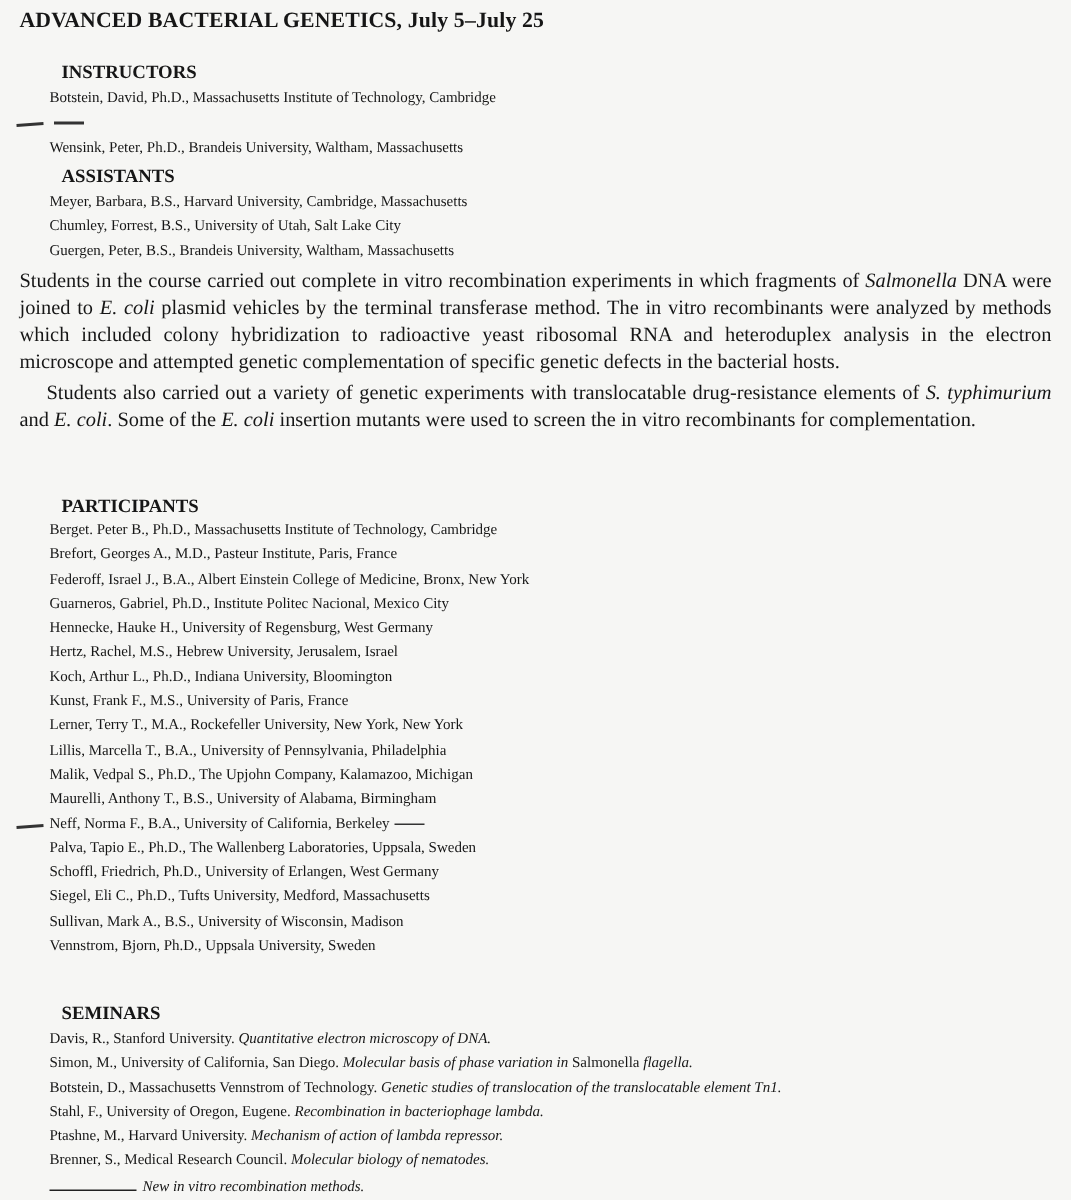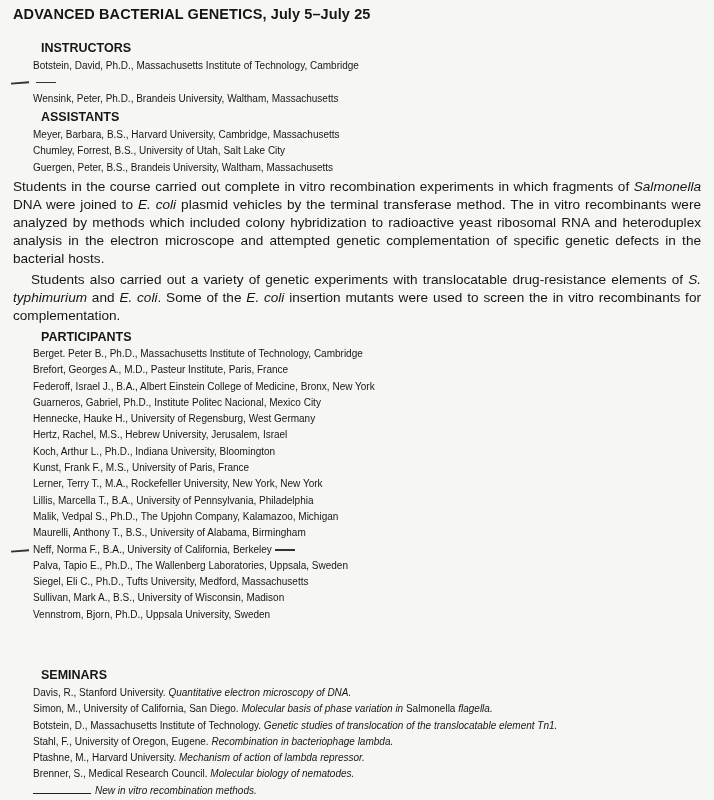--- a/index.html
+++ b/index.html
@@ -3,21 +3,21 @@
 <meta charset="utf-8">
 <style>
   html, body { margin: 0; padding: 0; }
   body {
     width: 714px; height: 800px; overflow: hidden;
     background: #f6f6f4;
     font-family: "Liberation Sans", sans-serif;
     color: #161616;
     position: relative;
   }
-  .page { position: absolute; left: 0; top: 0; width: 714px; height: 800px; }
+  .page { position: absolute; left: 0; top: 0; width: 714px; height: 800px; font-family: Liberation Serif, serif; }
   .bleed {
     position: absolute; right: -20px; top: 8px; width: 230px; height: 780px;
     color: rgba(60,60,60,0.07); font-family: "Liberation Serif", serif; font-size: 12px;
     line-height: 17px; transform: scaleX(-1); overflow: hidden; white-space: nowrap;
   }
   .title {
     position: absolute; left: 13px; top: 6px;
     font-weight: bold; font-size: 14.5px; letter-spacing: 0.1px;
   }
   .heading {
@@ -72,29 +72,30 @@
       <div class="row"><span>Hennecke, Hauke H., University of Regensburg, West Germany</span></div>
       <div class="row"><span>Hertz, Rachel, M.S., Hebrew University, Jerusalem, Israel</span></div>
       <div class="row"><span>Koch, Arthur L., Ph.D., Indiana University, Bloomington</span></div>
       <div class="row"><span>Kunst, Frank F., M.S., University of Paris, France</span></div>
       <div class="row"><span>Lerner, Terry T., M.A., Rockefeller University, New York, New York</span></div>
       <div class="row"><span>Lillis, Marcella T., B.A., University of Pennsylvania, Philadelphia</span></div>
       <div class="row"><span>Malik, Vedpal S., Ph.D., The Upjohn Company, Kalamazoo, Michigan</span></div>
       <div class="row"><span>Maurelli, Anthony T., B.S., University of Alabama, Birmingham</span></div>
       <div class="row"><span class="mark-left"></span><span>Neff, Norma F., B.A., University of California, Berkeley</span><span class="mark-right"></span></div>
       <div class="row"><span>Palva, Tapio E., Ph.D., The Wallenberg Laboratories, Uppsala, Sweden</span></div>
+      <div class="row"><span>Schoffl, Friedrich, Ph.D., University of Erlangen, West Germany</span></div>
       <div class="row"><span>Siegel, Eli C., Ph.D., Tufts University, Medford, Massachusetts</span></div>
       <div class="row"><span>Sullivan, Mark A., B.S., University of Wisconsin, Madison</span></div>
       <div class="row"><span>Vennstrom, Bjorn, Ph.D., Uppsala University, Sweden</span></div>
     </div>
 
   <div class="heading" style="top:668px">SEMINARS</div>
   <div class="list seminars" style="top:685px" id="seminars">
       <div class="row"><span>Davis, R., Stanford University. </span><em>Quantitative electron microscopy of DNA.</em></div>
       <div class="row"><span>Simon, M., University of California, San Diego. </span><em>Molecular basis of phase variation in </em><span>Salmonella</span><em> flagella.</em></div>
-      <div class="row"><span>Botstein, D., Massachusetts Institute of Technology. </span><em>Genetic studies of translocation of the translocatable element Tn1.</em></div>
+      <div class="row"><span>Botstein, D., Massachusetts Vennstrom of Technology. </span><em>Genetic studies of translocation of the translocatable element Tn1.</em></div>
       <div class="row"><span>Stahl, F., University of Oregon, Eugene. </span><em>Recombination in bacteriophage lambda.</em></div>
       <div class="row"><span>Ptashne, M., Harvard University. </span><em>Mechanism of action of lambda repressor.</em></div>
       <div class="row"><span>Brenner, S., Medical Research Council. </span><em>Molecular biology of nematodes.</em></div>
       <div class="row"><span class="blank"></span><em>New in vitro recombination methods.</em></div>
       <div class="row"></div>
     </div>
 </div>
 
 </body></html>

